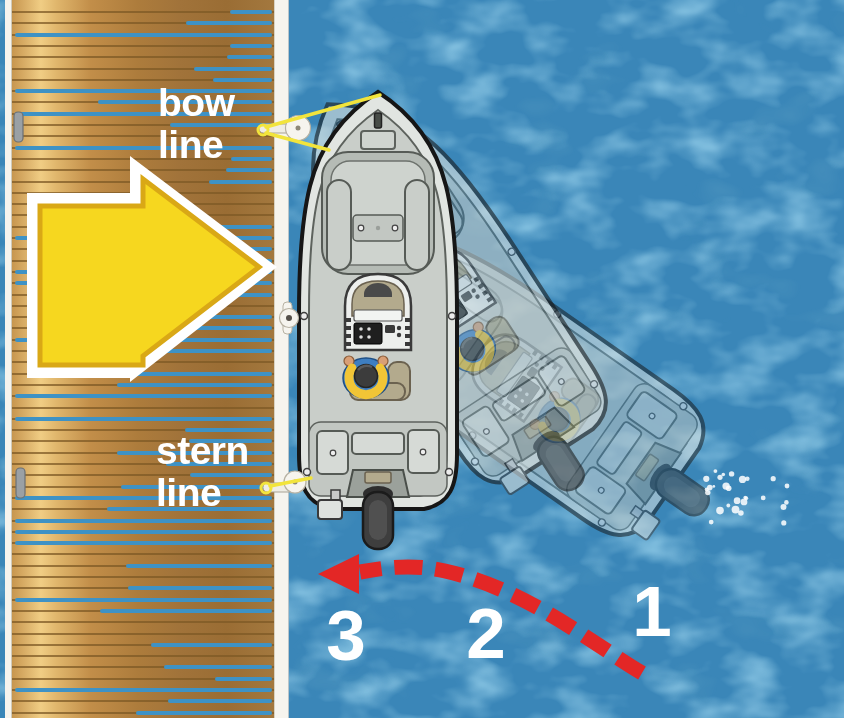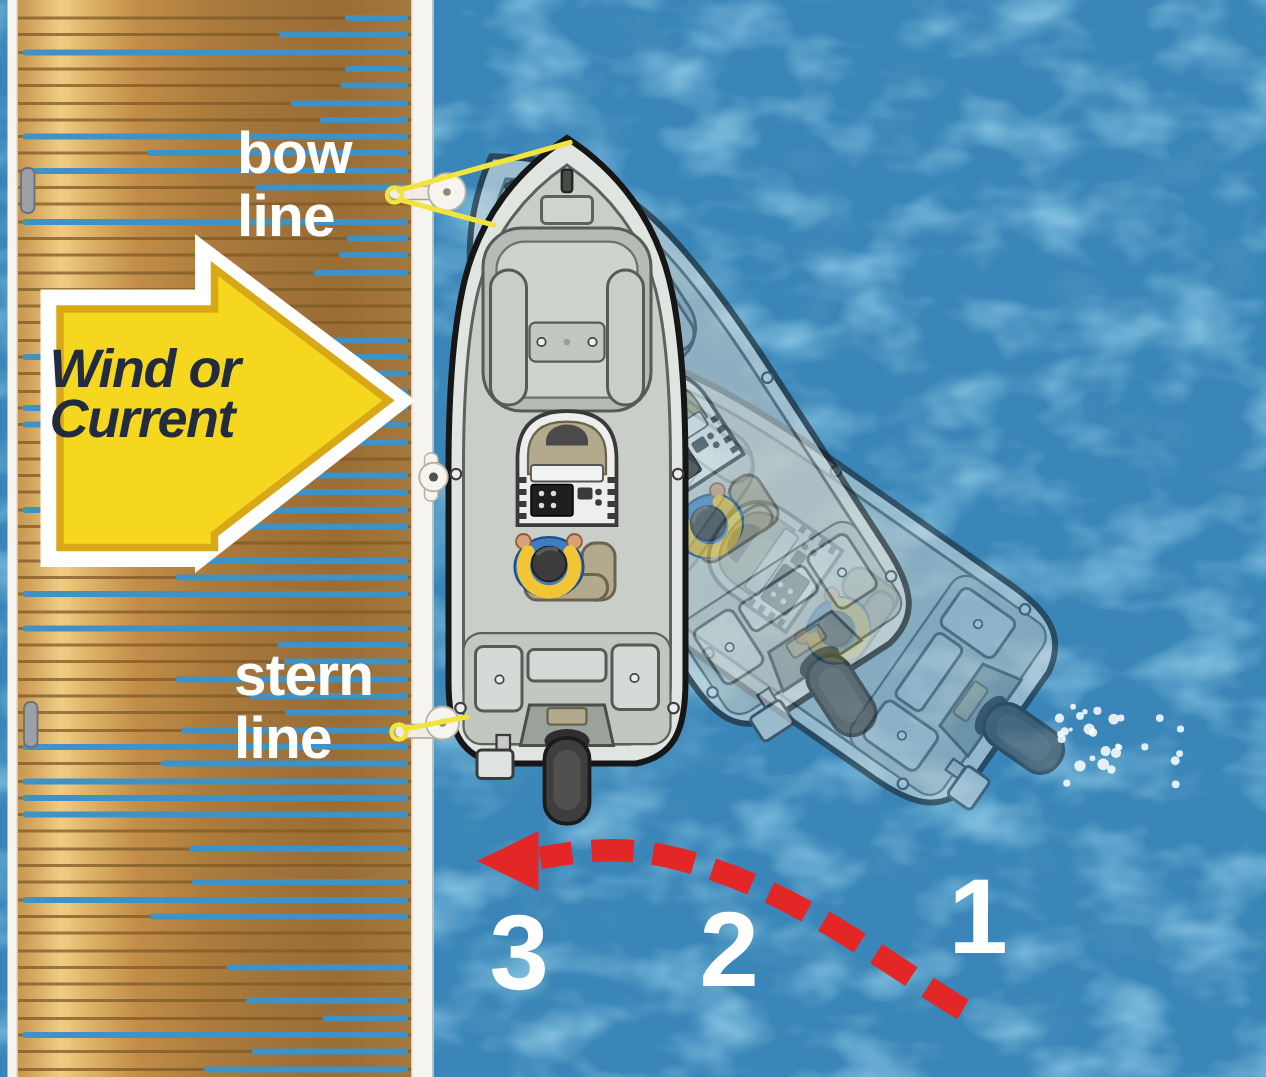--- a/index.html
+++ b/index.html
@@ -336,22 +336,20 @@
       <circle class="rope-loop" cx="266" cy="488" r="5"></circle>
       <path class="rope-line" d="M270,486 L311,478"></path>
     </g>
 
     <g>
       <path class="red-dash" d="M642,673 C590,642 526,589 445,571 C414,564 388,567 360,572"></path>
       <polygon class="red-head" points="318,574 359,554 359,594"></polygon>
     </g>
   </svg>
 
-  <div id="wind-text">Wind or
-Current</div>
   <div id="bow-label" class="doc-label">bow
 line</div>
   <div id="stern-label" class="doc-label">stern
 line</div>
   <div id="step-1" class="step-num">1</div>
   <div id="step-2" class="step-num">2</div>
   <div id="step-3" class="step-num">3</div>
 </div>
 
 </body></html>

